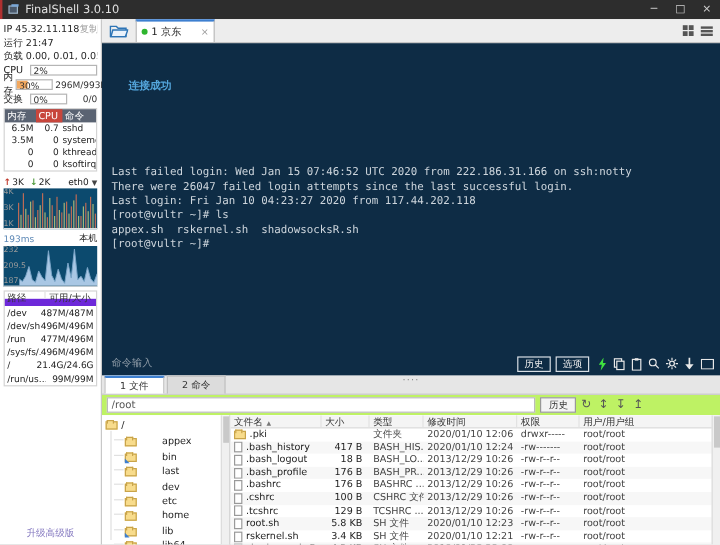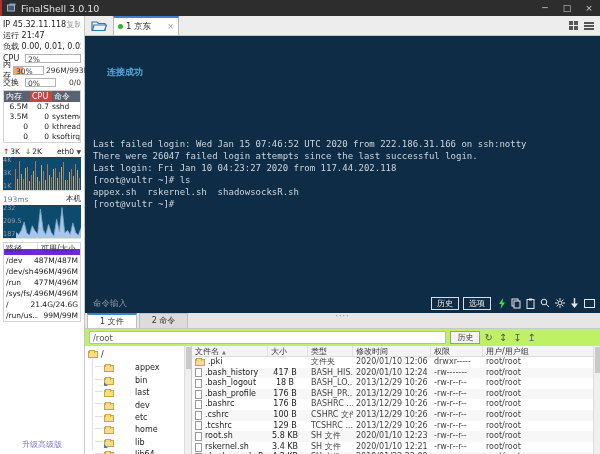--- a/index.html
+++ b/index.html
@@ -105,21 +105,21 @@
   .treescroll i { display:block; width:5px; margin:1px auto; height:22px; background:#c9c9c9; }
 
   .ftable { position:relative; flex:1; font-size:8px; color:#222; overflow:hidden; }
   .frow { display:flex; height:10.6px; line-height:10.6px; align-items:center; }
   .frow:nth-child(even) { background:#f7f7f7; }
   .fhead { display:flex; height:11px; line-height:11px; background:#f4f4f4; border-bottom:1px solid #dcdcdc; color:#333; }
   .fhead div { border-right:1px solid #e2e2e2; padding-left:3px; overflow:hidden; white-space:nowrap; }
   .col-name { width:76px; } .col-size { width:40px; } .col-type { width:45px; }
   .col-mtime { width:78px; } .col-perm { width:52px; } .col-owner { flex:1; }
   .frow .col-name { display:flex; align-items:center; gap:3px; padding-left:3px; overflow:hidden; white-space:nowrap; }
-  .frow .col-size { text-align:center; padding-right:6px; }
+  .frow .col-size { text-align:right; padding-right:6px; }
   .frow .col-type, .frow .col-mtime, .frow .col-perm, .frow .col-owner { padding-left:3px; overflow:hidden; white-space:nowrap; color:#444; }
   .sortarrow { font-size:5px; color:#777; margin-left:3px; }
   .tablescroll { position:absolute; right:0; top:0; bottom:0; width:7px; background:#f0f0f0; border-left:1px solid #ddd; }
   .tablescroll i { display:block; width:5px; margin:1px auto; height:26px; background:#c9c9c9; }
 </style>
 </head>
 <body>
 
 <div class="window">
 

